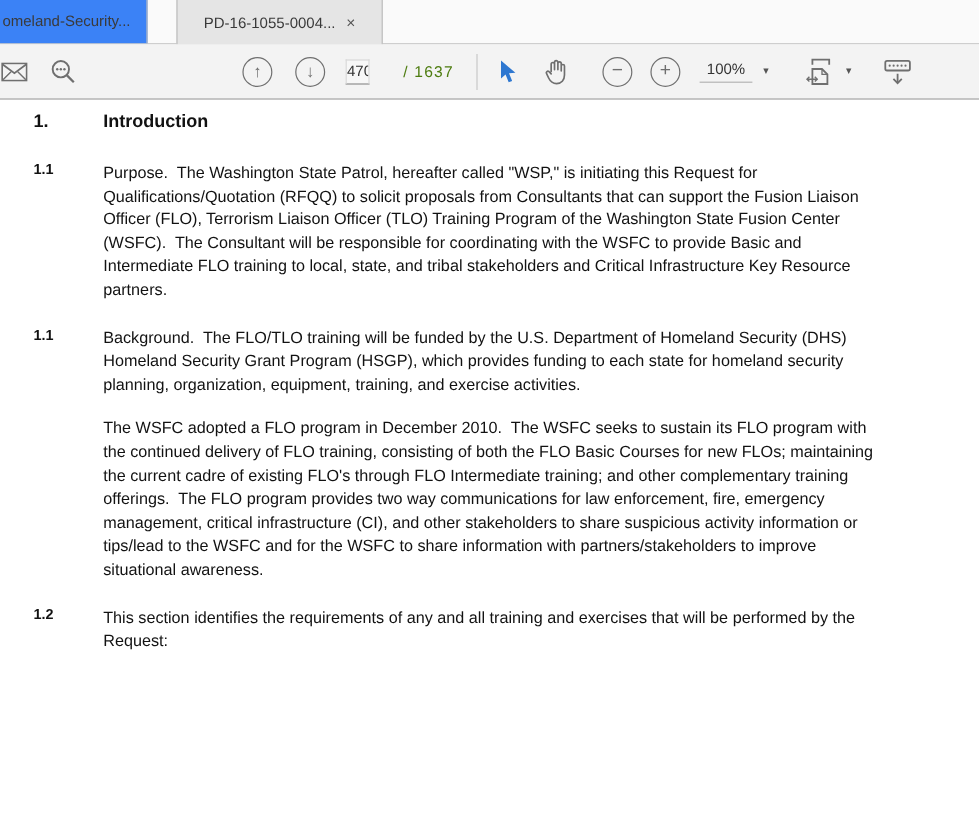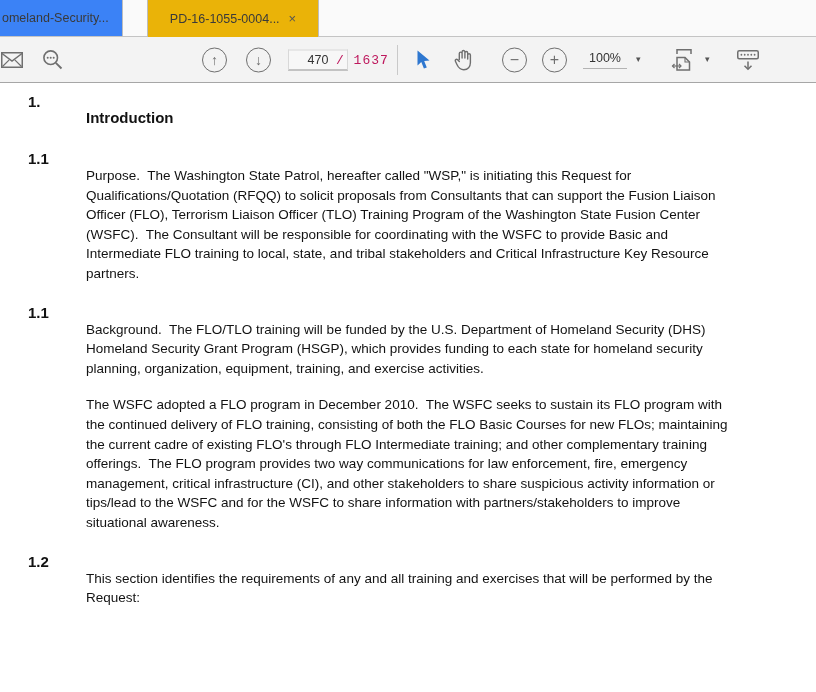--- a/index.html
+++ b/index.html
@@ -6,53 +6,53 @@
   .app { position:relative; width:816px; height:692px; overflow:hidden;
          font-family:"Liberation Sans", sans-serif; background:#fff; }
 
   
   .tabbar { position:absolute; top:0; left:0; right:0; height:36px;
             background:#fafafa; border-bottom:1px solid #c4c4c4; z-index:1; }
   .tab { position:absolute; top:0; display:flex; align-items:center;
          font-size:12.5px; color:#3a3a3a; box-sizing:border-box; cursor:default; }
   .tab-inactive { left:0; width:123px; height:36px; background:#3b82f6;
                   border-right:1px solid #bdbdbd; padding-left:2px; overflow:hidden; white-space:nowrap; }
-  .tab-active { left:147px; width:172px; height:37px; background:#eab308;
+  .tab-active { left:147px; width:172px; height:37px; background:#e5e5e5;
                 border-left:1px solid #bdbdbd; border-right:1px solid #bdbdbd;
                 justify-content:center; z-index:3; }
   .tab-close { margin-left:9px; font-size:13px; color:#555; line-height:1; }
 
   
   .toolbar { position:absolute; top:37px; left:0; right:0; height:45px;
              background:#f3f3f3; border-bottom:1px solid #a6a6a6; z-index:2; }
   .tbtn { position:absolute; top:50%; transform:translateY(-50%);
           display:flex; align-items:center; justify-content:center; }
   .circle { width:25px; height:25px; border:1.5px solid #6f6f6f; border-radius:50%;
             display:flex; align-items:center; justify-content:center;
             color:#6f6f6f; box-sizing:border-box; }
   .circle .glyph { font-size:14px; line-height:1; }
   .circle .glyph-big { font-size:16px; line-height:1; margin-top:-1px; }
-  .page-input { width:60px; height:21px; box-sizing:border-box; text-align:center;
+  .page-input { width:20px; height:21px; box-sizing:border-box; text-align:center;
                 font-family:"Liberation Sans",sans-serif; font-size:12.5px; color:#333;
                 background:#f7f7f7; border:1px solid #d8d8d8; border-bottom:1px solid #8f8f8f;
                 outline:none; padding:0; }
-  .page-count { font-size:13px; color:#be185d; letter-spacing:1px;font-family:Liberation Mono, monospace; }
+  .page-count { font-size:13px; color:#4d7c0f; letter-spacing:1px; }
   .vsep { position:absolute; top:50%; transform:translateY(-50%);
           width:1px; height:30px; background:#c9c9c9; }
   .zoomctl { font-size:12.5px; color:#333; }
   .zoomctl .zl { border-bottom:1px solid #b3b3b3; padding:0 6px 3px 6px;text-align:right; }
   .caret { font-size:9px; color:#555; margin-left:9px; line-height:1; }
 
   
   .docarea { position:absolute; top:83px; left:0; right:0; bottom:0;
              background:#ffffff; overflow:hidden; }
   .doc { padding:10px 0 0 28px; color:#121212; }
   .row { display:flex; }
-  .num { width:58px; flex:none; font-weight:bold; font-size:15px; }
-  .bodycol { width:658px; flex:none;margin-top:16px; }
+  .num { width:58px; flex:none; font-weight:bold; font-size:12px; }
+  .bodycol { width:658px; flex:none; }
   .h1 { font-size:15px; font-weight:bold; }
   .hrow { margin-bottom:24px; }
   .section { margin-bottom:20px; }
   .para { font-size:13.5px; line-height:19.6px; white-space:pre-wrap; }
   .para + .para { margin-top:17px; }
   .lead { font-weight:normal; }
 </style>
 </head>
 <body>
 

